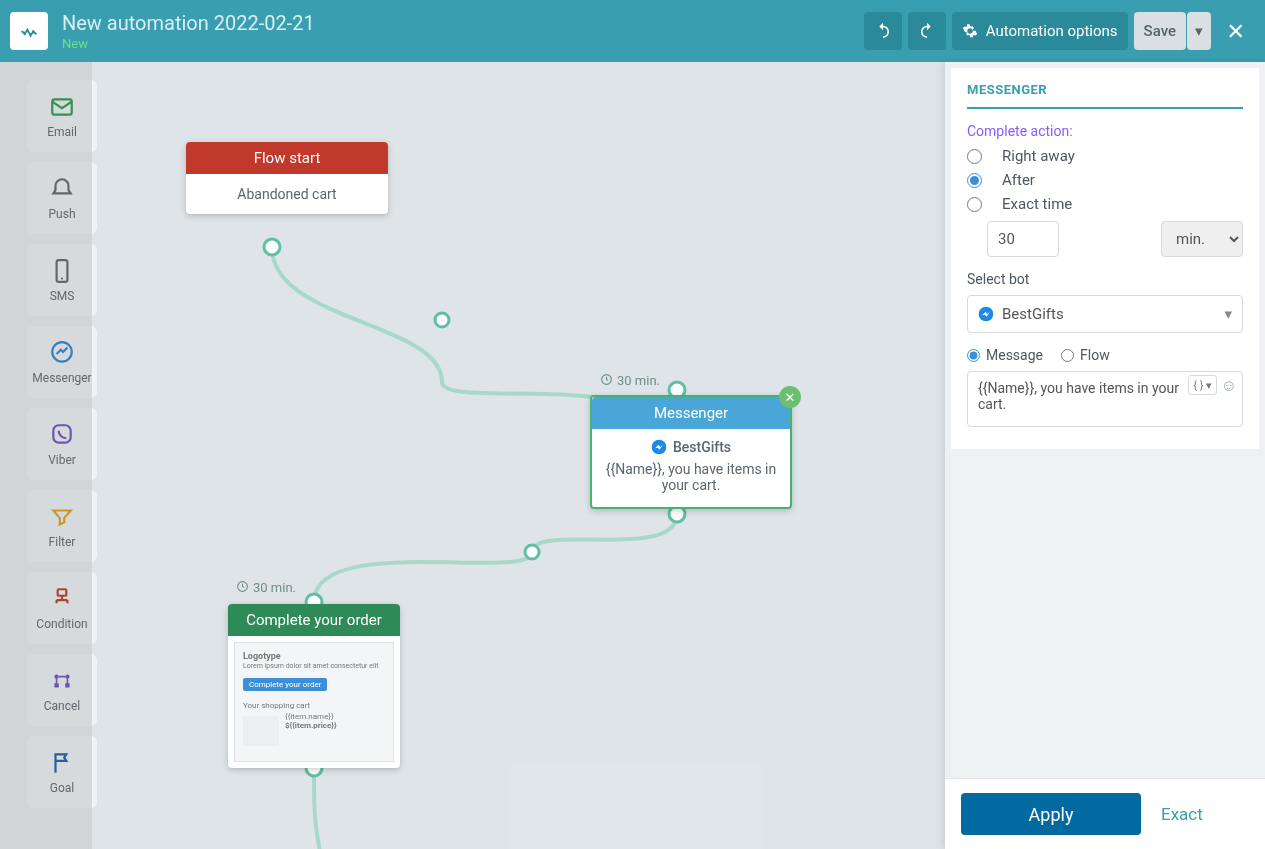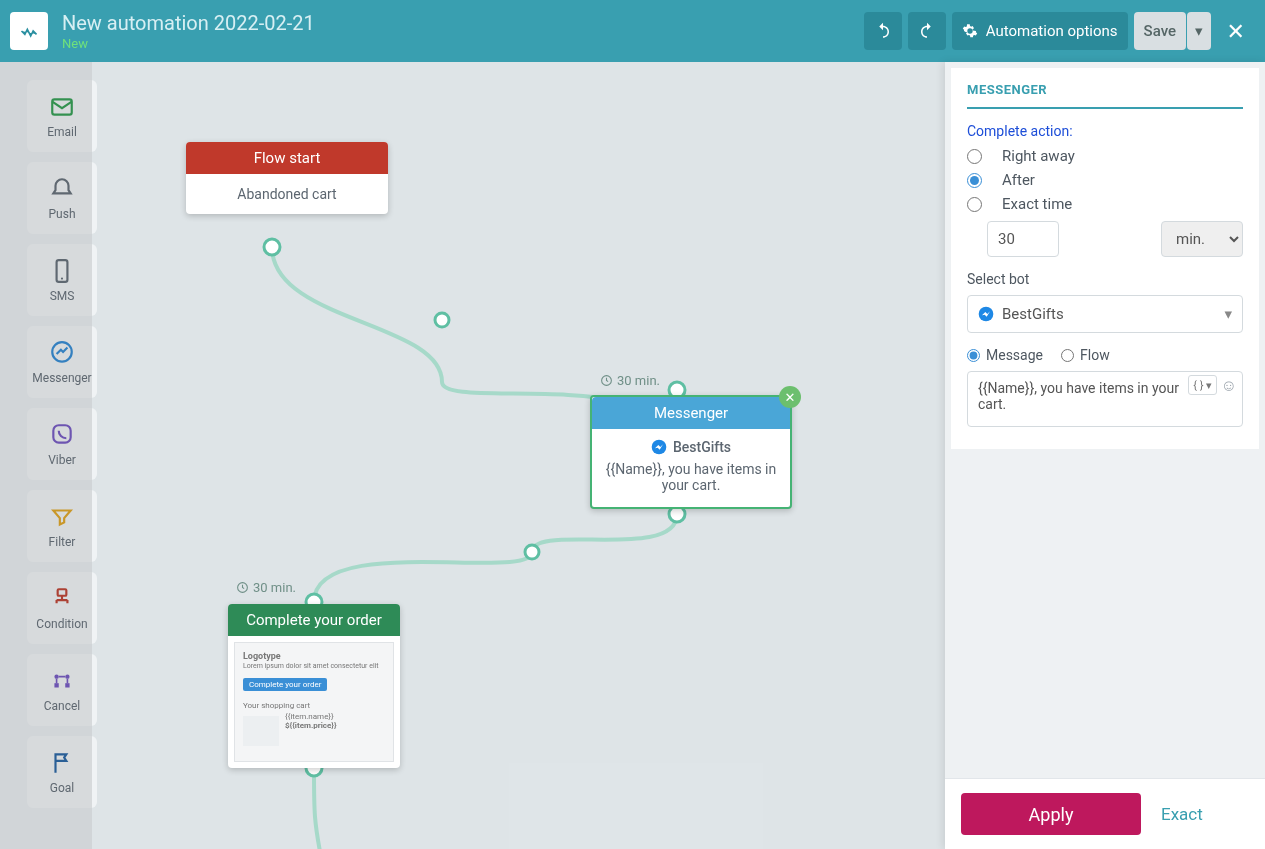--- a/index.html
+++ b/index.html
@@ -33,54 +33,54 @@
   .node { position:absolute; background:#fff; border-radius:4px; box-shadow:0 2px 6px rgba(0,0,0,0.2); width:202px; }
   .node-hdr { color:#fff; text-align:center; font-size:15px; padding:7px 4px; border-radius:4px 4px 0 0; }
   .node-body { padding:12px 8px; text-align:center; font-size:14px; color:#5c6670; }
 
   .node.start .node-hdr { background:#c0392b; }
   .node.msgr { border:2px solid #45b374; }
   .node.msgr .node-hdr { background:#4aa6d7; }
   .node.msgr .node-body { padding:10px 10px 14px; }
   .bot-line { display:flex; align-items:center; justify-content:center; gap:6px; font-weight:500; color:#5c6670; margin-bottom:6px;}
   .msgr-badge { position:absolute; top:-11px; right:-11px; width:22px; height:22px; border-radius:50%; background:#6cbf6e; color:#fff; display:flex; align-items:center; justify-content:center; font-size:13px; cursor:pointer;}
-  .time-label { position:absolute; top:-24px; left:8px; font-size:13px; color:#6f8f87; display:flex; align-items:center; gap:4px; }
+  .time-label { position:absolute; top:-24px; left:8px; font-size:13px; color:#6f8f87; display:flex; gap:4px; }
 
   .node.email { width:172px; }
   .node.email .node-hdr { background:#2e8b57; }
   .email-preview { background:#f4f5f6; border:1px solid #e0e3e6; margin:6px; height:120px; padding:8px; font-size:9px; color:#777; position:relative;}
   .email-preview .ep-logo { font-weight:bold; font-size:9px; }
   .email-preview .ep-btn { background:#3a8fd6; color:#fff; display:inline-block; padding:2px 6px; font-size:8px; margin:4px 0; border-radius:2px;}
   .email-preview .ep-cart { width:36px; height:30px; background:#eceff1; display:inline-block; margin-top:4px;}
 
   
   .panel { position:absolute; top:62px; right:0; width:320px; bottom:0; background:#eef1f3; z-index:60; box-shadow:-2px 0 8px rgba(0,0,0,0.1); display:flex; flex-direction:column;}
   .panel-inner { background:#fff; margin:6px 6px 0 6px; padding:14px 16px 18px; }
   .panel-title { color:#399fb0; font-size:13px; font-weight:700; letter-spacing:.5px; border-bottom:2px solid #399fb0; padding-bottom:10px; margin-bottom:14px; }
-  .form-label { font-size:14px; color:#1d4ed8; margin-bottom:8px; }
+  .form-label { font-size:14px; color:#8b5cf6; margin-bottom:8px; }
   .radio-row { display:flex; align-items:center; gap:20px; font-size:15px; color:#4e5760; margin:6px 0; }
   .radio-row input[type=radio]{ width:15px; height:15px; accent-color:#3a8fd6;}
   .after-row { display:flex; gap:8px; margin:8px 0 14px 20px;justify-content:space-between;}
   .after-row input, .after-row select { height:36px; border:1px solid #d4dade; border-radius:4px; padding:0 10px; font-size:15px; color:#555; }
   .after-row input { width:72px; }
   .after-row select { width:82px; }
   .sel-bot-label { font-size:14px; color:#4e5760; margin:4px 0 8px; }
   .bot-select { height:38px; border:1px solid #d4dade; border-radius:4px; display:flex; align-items:center; padding:0 10px; font-size:15px; color:#555; justify-content:space-between; cursor:pointer;}
   .bot-select .left { display:flex; align-items:center; gap:8px;}
   .type-row { display:flex; gap:18px; margin:14px 0 8px; font-size:14px; color:#4e5760;}
   .type-row label { display:flex; align-items:center; gap:6px;}
   .msg-area-wrap { position:relative; }
   .msg-area { width:100%; height:56px; border:1px solid #d4dade; border-radius:4px; padding:8px 42px 8px 10px; font-size:14px; color:#555; resize:none; font-family:inherit;}
   .msg-tools { position:absolute; top:4px; right:6px; display:flex; gap:4px; align-items:center;}
   .tool-btn { border:1px solid #d4dade; border-radius:3px; height:20px; padding:0 4px; font-size:11px; color:#777; background:#fff; display:flex; align-items:center; gap:2px; cursor:pointer;}
   .emoji-btn { font-size:16px; color:#9aa3ab; cursor:pointer; }
 
   .panel-spacer { flex:1; background:#eef1f3;}
   .panel-foot { background:#fff; padding:14px 16px; display:flex; align-items:center; gap:20px; border-top:1px solid #e2e6ea;}
-  .apply-btn { flex:0 0 auto; width:180px; height:42px; background:#be185d; color:#fff; border:none; border-radius:4px; font-size:18px; cursor:pointer;}
+  .apply-btn { flex:0 0 auto; width:180px; height:42px; background:#0369a1; color:#fff; border:none; border-radius:4px; font-size:18px; cursor:pointer;}
   .cancel-link { color:#399fb0; font-size:17px; cursor:pointer; }
 
   .msgr-icon-sm { width:16px; height:16px; }
 </style>
 </head>
 <body>
 
 <div class="header">
   <div class="logo-box">
     <svg width="20" height="20" viewBox="0 0 24 24">

